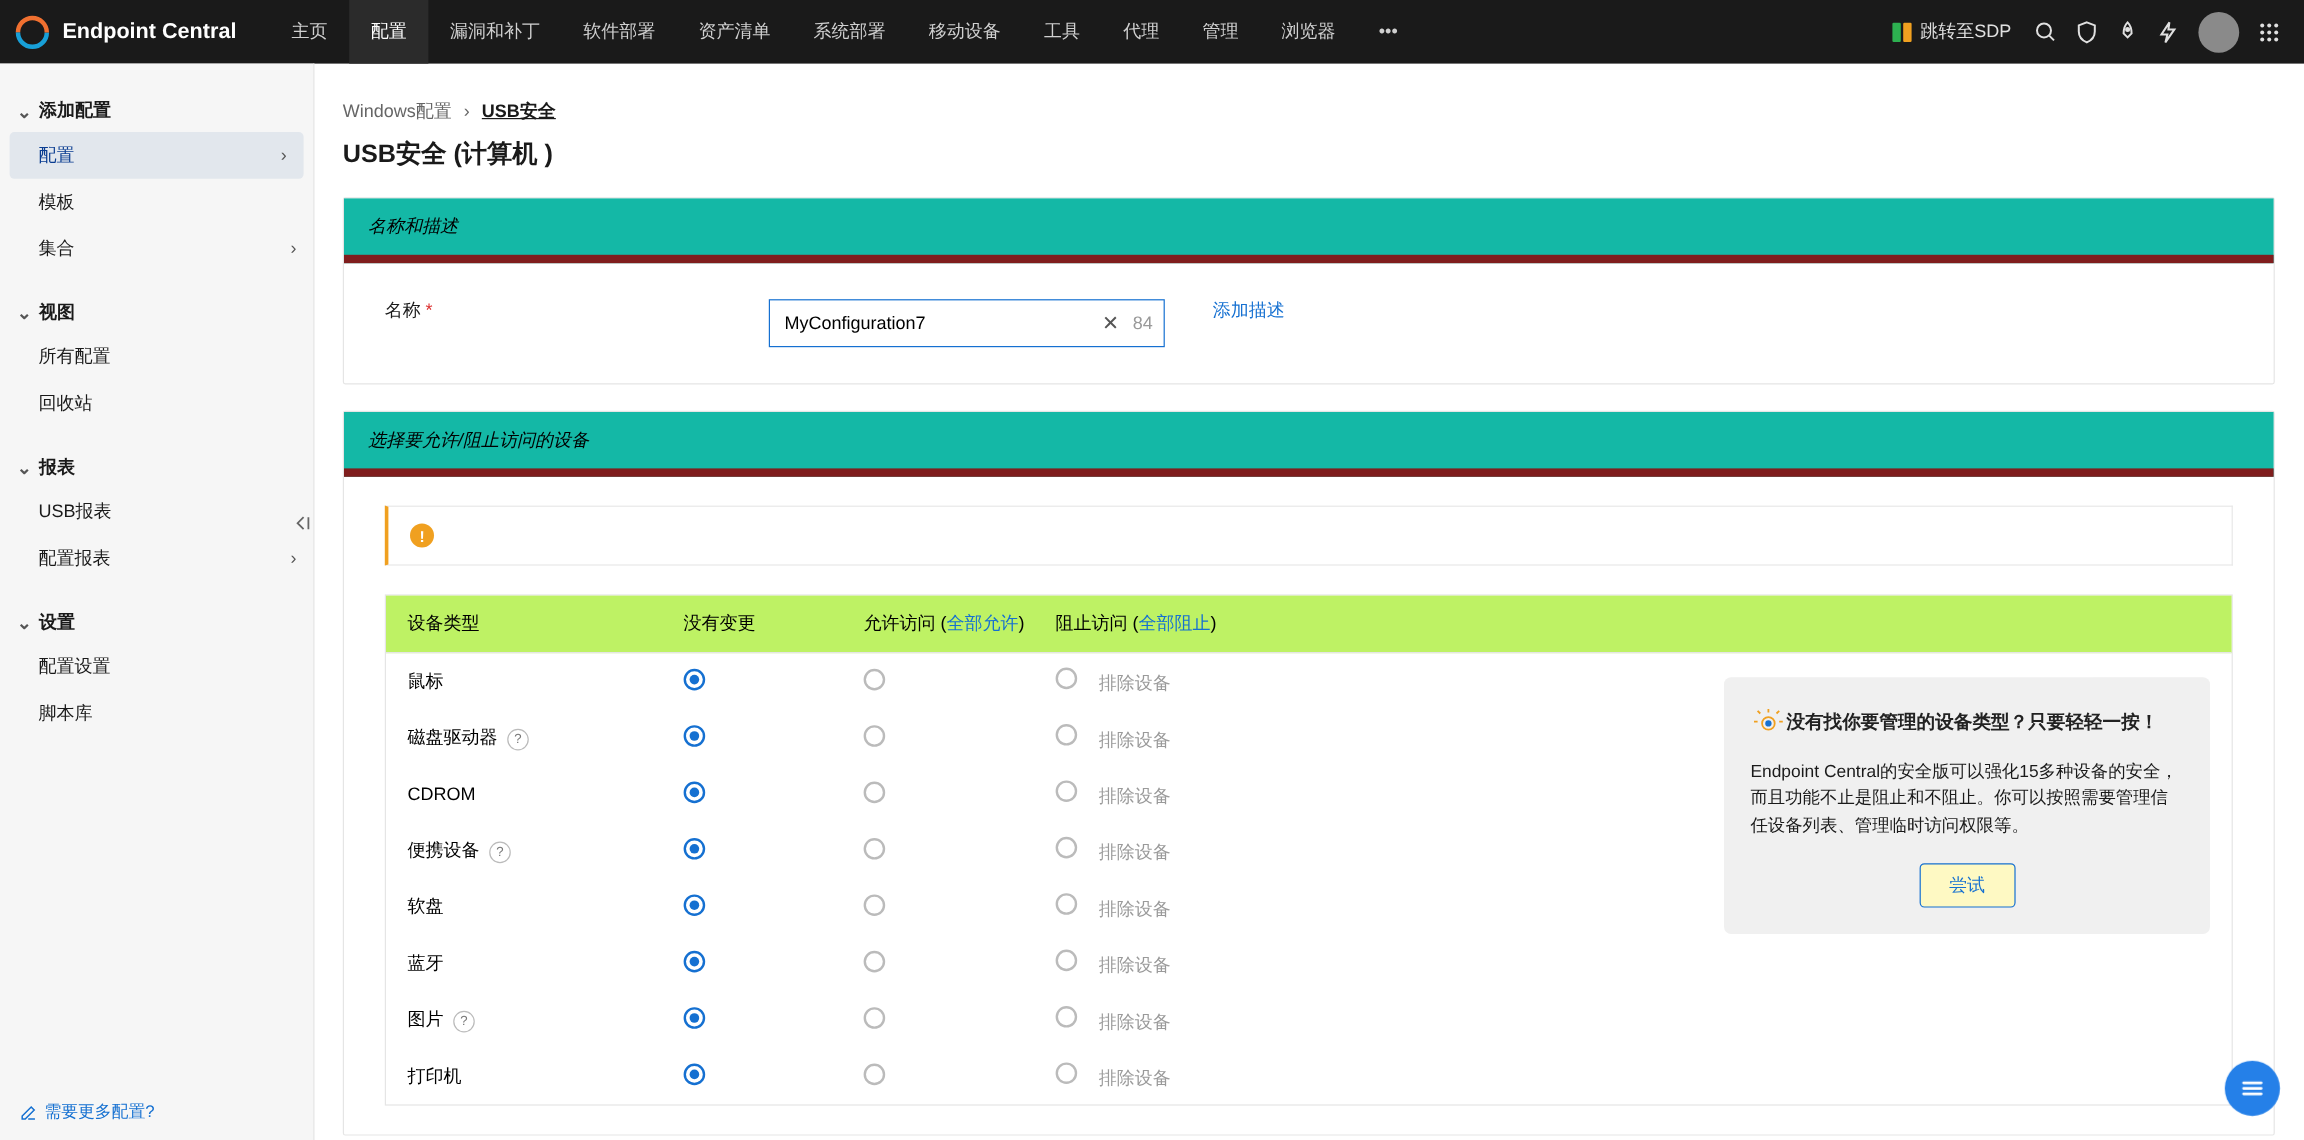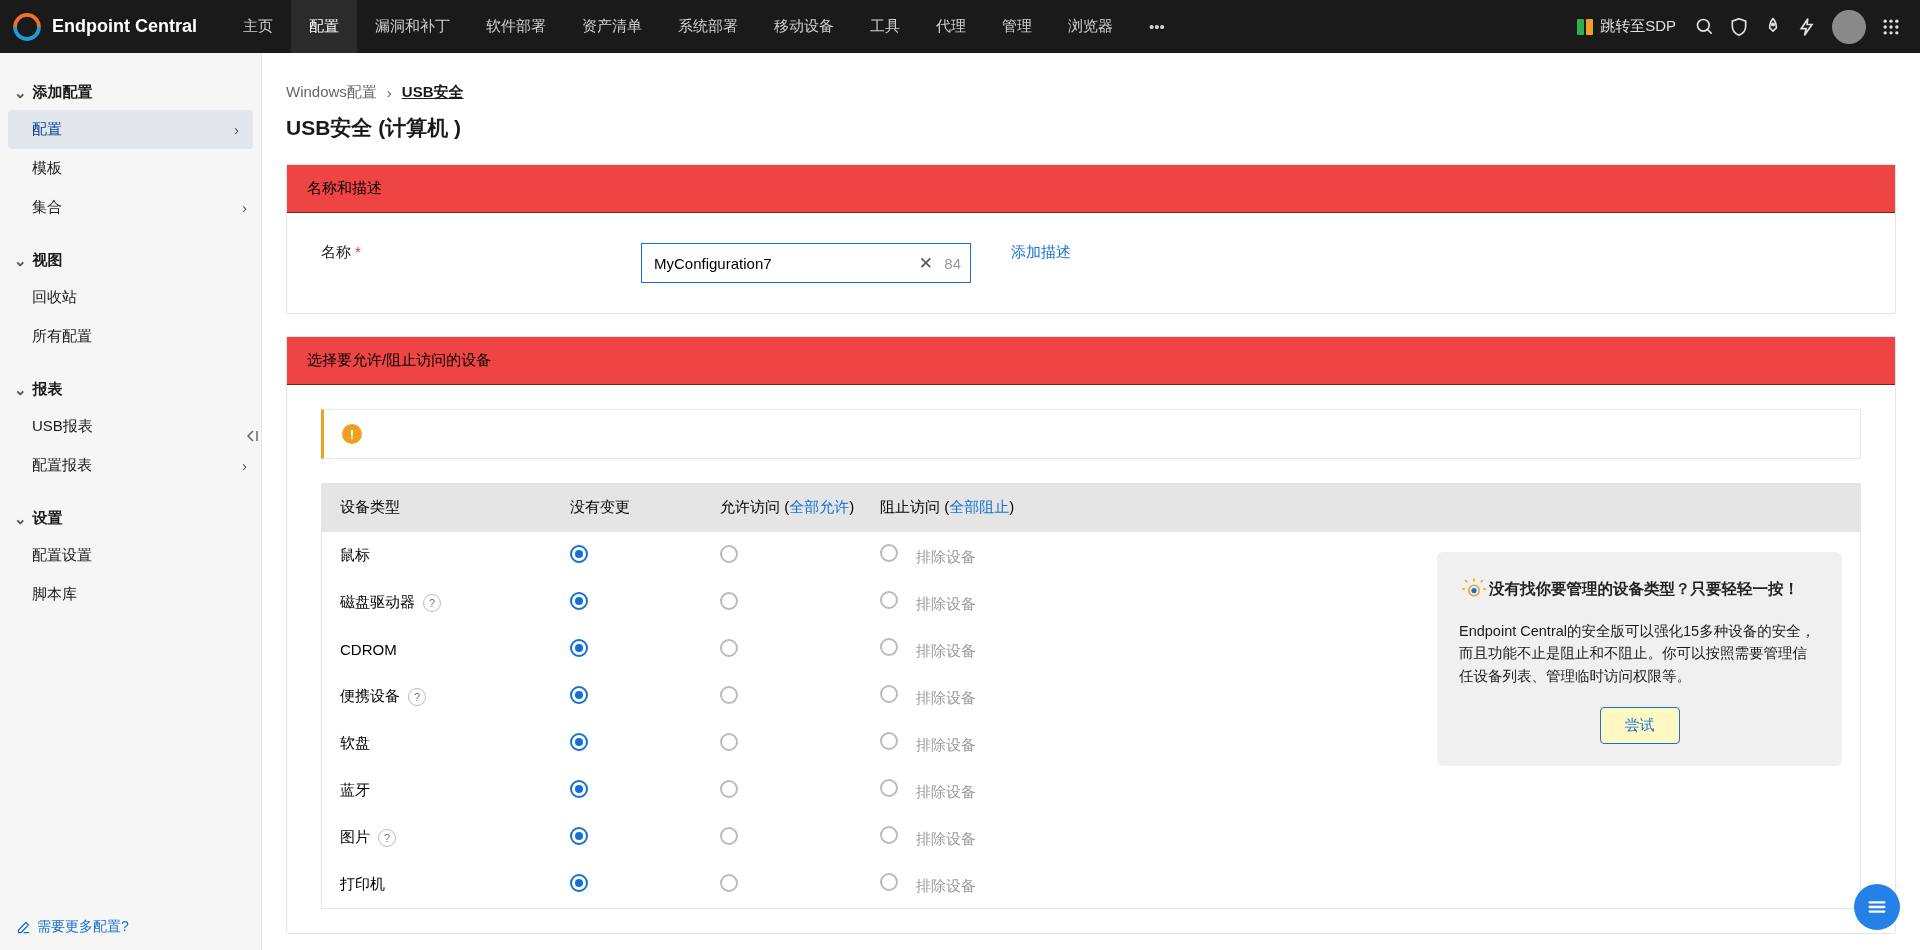--- a/index.html
+++ b/index.html
@@ -22,35 +22,35 @@
 .side-item { font-size:15px; color:#1a1a1a; padding:10px 14px 10px 32px; display:flex; align-items:center; justify-content:space-between; cursor:pointer; }
 .side-item.sel { background:#e2e7ed; color:#0a3d91; font-weight:500; border-radius:4px; margin:0 8px; padding-left:24px; }
 .chev { color:#555; }
 .collapse-handle { position:absolute; right:0; top:370px; width:18px; height:26px; display:flex; align-items:center; justify-content:center; cursor:pointer; }
 .need-more { position:absolute; bottom:14px; left:16px; color:#1570d1; font-size:14px; display:flex; align-items:center; gap:6px; cursor:pointer; }
 .main { flex:1; overflow-y:auto; padding:30px 24px 24px; position:relative; }
 .crumbs { font-size:15px; color:#666; display:flex; gap:10px; align-items:center; }
 .crumbs .cur { color:#1a1a1a; font-weight:600;text-decoration:underline; }
 h1 { font-size:21px; font-weight:600; margin-top:12px; color:#1a1a1a; }
 .card { border:1px solid #e5e5e5; border-radius:2px; margin-top:22px; }
-.card-head { background:#ef4444; padding:14px 20px; font-size:15px; font-weight:500; border-bottom:1px solid #7f1d1d; }
+.card-head { background:#14b8a6; padding:14px 20px; font-size:15px; font-weight:500; border-bottom:7px solid #7f1d1d;font-style:italic; }
 .card-body { padding:30px 34px; }
 .row-name { display:flex; align-items:flex-start; gap:40px; }
 .lbl { width:280px; text-align:left; font-size:15px; color:#1a1a1a; }
 .req { color:#d33; margin-left:4px; }
 .tfield { position:relative; width:330px; }
 .tfield input { width:100%; height:40px; border:1.5px solid #1570d1; padding:0 60px 0 12px; font-size:15px; outline:none; }
 .tfield .clr { position:absolute; right:38px; top:50%; transform:translateY(-50%); cursor:pointer; color:#555; font-size:17px; }
 .tfield .cnt { position:absolute; right:10px; top:50%; transform:translateY(-50%); color:#999; font-size:15px; }
 .addlink { color:#1570d1; font-size:15px; cursor:pointer; }
 .info-banner { display:flex; align-items:center; gap:14px; border:1px solid #e8e8e8; border-left:3px solid #f0a020; background:#fff; padding:14px 18px; margin:24px 34px; font-size:15px; }
 .info-ic { width:20px; height:20px; border-radius:50%; background:#f0a020; color:#fff; display:flex; align-items:center; justify-content:center; font-size:13px; font-weight:700; }
 .learn { color:#1570d1; cursor:pointer; }
 .dev-table { margin:0 34px 24px; border:1px solid #e5e5e5; position:relative; }
-.dev-head { display:flex; background:#e5e5e5; padding:14px 18px; font-size:15px; font-weight:500; border-bottom:1px solid #e5e5e5; }
+.dev-head { display:flex; background:#bef264; padding:14px 18px; font-size:15px; font-weight:500; border-bottom:1px solid #e5e5e5; }
 .col-type { width:230px; }
 .col-noch { width:150px; }
 .col-allow { width:160px; }
 .col-block { flex:1; }
 .alink { color:#1570d1; font-weight:400; cursor:pointer; }
 .dev-row { display:flex; align-items:center; padding:12px 18px; font-size:15px; }
 .dev-row .help { display:inline-flex; width:18px; height:18px; border-radius:50%; border:1px solid #bbb; align-items:center; justify-content:center; font-size:11px; color:#777; margin-left:8px; }
 .radio { width:18px; height:18px; border:2px solid #bbb; border-radius:50%; display:inline-block; cursor:pointer; position:relative; }
 .radio.on { border-color:#1570d1; }
 .radio.on::after { content:''; width:8px; height:8px; background:#1570d1; border-radius:50%; position:absolute; top:3px; left:3px; }
@@ -152,24 +152,24 @@
     <div class="side-item">
         <span>集合</span>
         <span class="chev">›</span>
       </div>
     <div style="height:16px"></div>
     <div class="side-group">
         <span class="chev">⌄</span>
         <span>视图</span>
       </div>
     <div class="side-item">
+        <span>所有配置</span>
+      </div>
+    <div class="side-item">
         <span>回收站</span>
-      </div>
-    <div class="side-item">
-        <span>所有配置</span>
       </div>
     <div style="height:16px"></div>
     <div class="side-group">
         <span class="chev">⌄</span>
         <span>报表</span>
       </div>
     <div class="side-item">
         <span>USB报表</span>
       </div>
     <div class="side-item">

